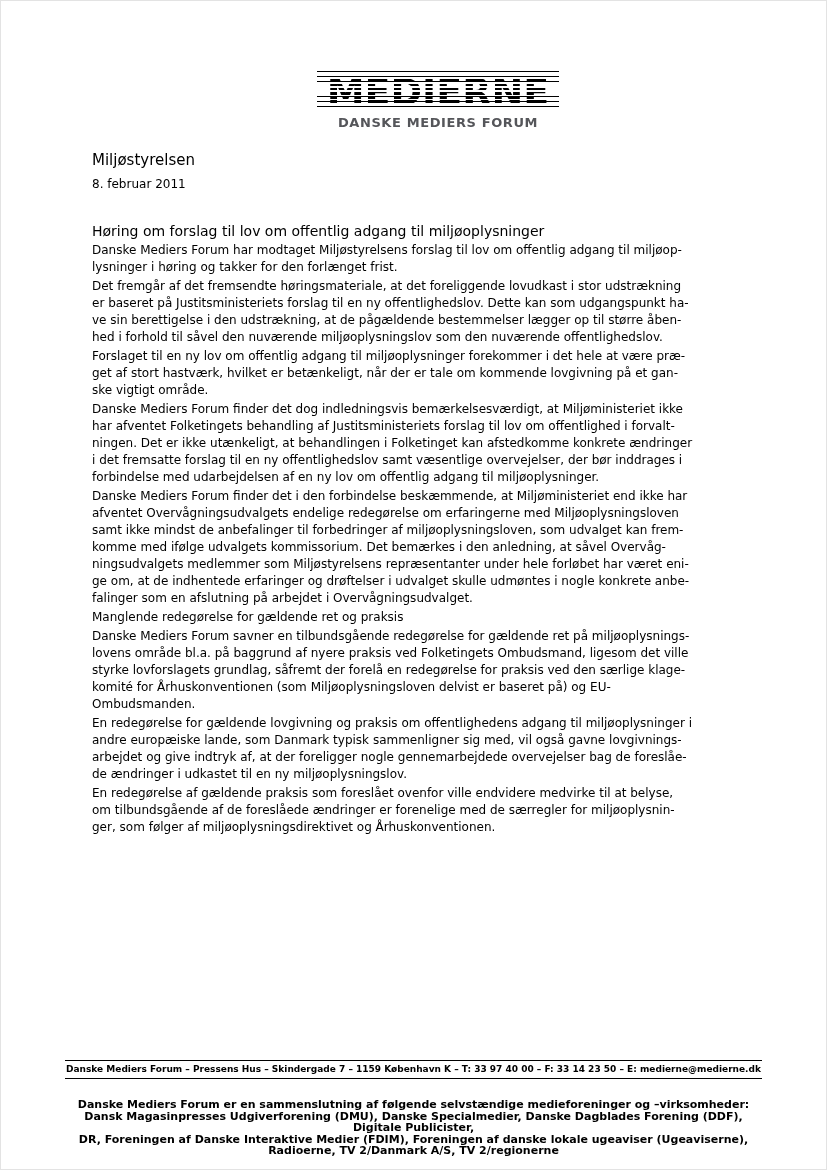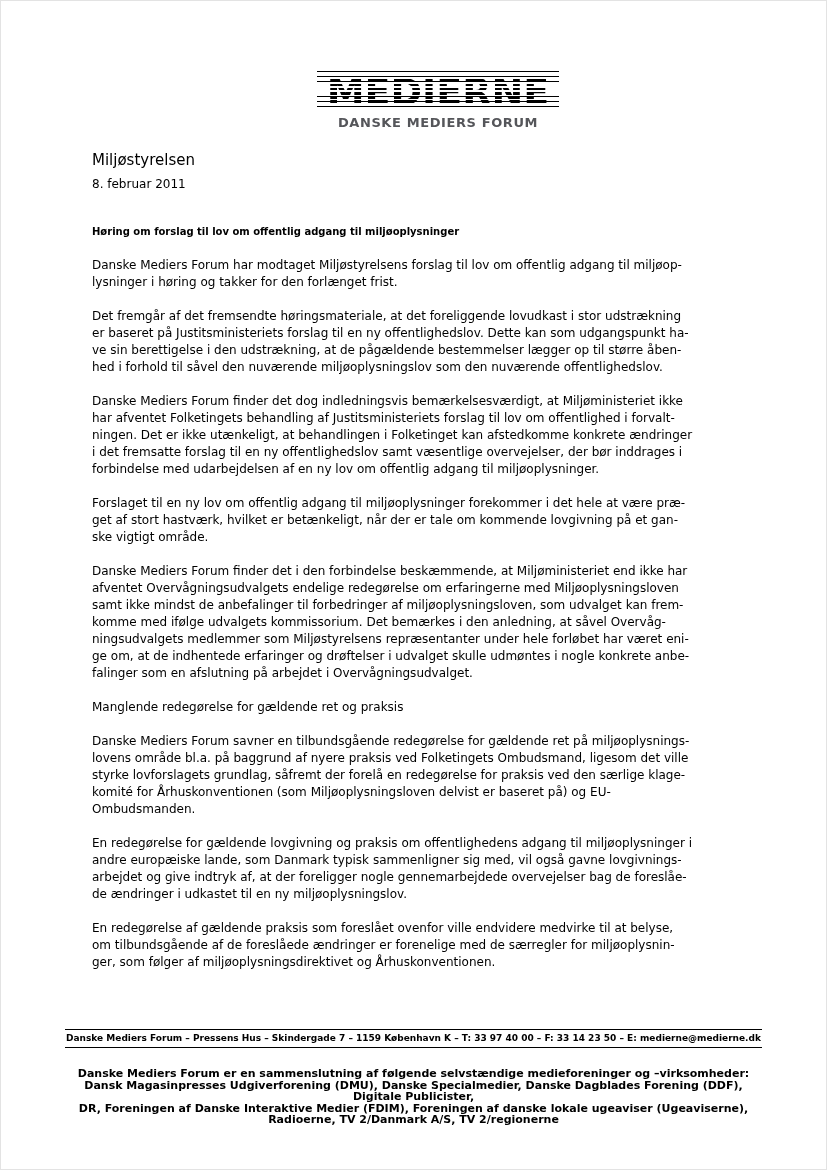--- a/index.html
+++ b/index.html
@@ -46,39 +46,39 @@
     letter-spacing: 0.6px;
     color: #55565a;
   }
 
   
   .recipient { margin-top: 22px; font-size: 15px; line-height: 17px; }
   .date { margin-top: 7px; font-size: 12px; line-height: 17px; }
 
   .heading {
     margin-top: 30px;
-    font-size: 10px;
+    font-size: 14px;
     line-height: 17px;
-    font-weight: bold;
+    font-weight: normal;
   }
 
   .para {
-    margin-top: 17px;
+    margin-top: 2px;
     font-size: 12px;
     line-height: 17px;
     white-space: pre-line;
   }
   .subheading { font-weight: normal; }
 
   
   .footer {
     position: absolute;
     left: 64px;
     right: 64px;
-    top: 1028px;
+    top: 1059px;
     text-align: center;
   }
   .footer-contact {
     border-top: 1px solid #000;
     border-bottom: 1px solid #000;
     padding: 3px 0 4px 0;
     font-size: 9px;
     font-weight: bold;
     white-space: nowrap;
   }
@@ -110,28 +110,28 @@
   <div class="date">8. februar 2011</div>
 
   <div class="heading">Høring om forslag til lov om offentlig adgang til miljøoplysninger</div>
 
   <p class="para">Danske Mediers Forum har modtaget Miljøstyrelsens forslag til lov om offentlig adgang til miljøop-
 lysninger i høring og takker for den forlænget frist.</p>
   <p class="para">Det fremgår af det fremsendte høringsmateriale, at det foreliggende lovudkast i stor udstrækning
 er baseret på Justitsministeriets forslag til en ny offentlighedslov. Dette kan som udgangspunkt ha-
 ve sin berettigelse i den udstrækning, at de pågældende bestemmelser lægger op til større åben-
 hed i forhold til såvel den nuværende miljøoplysningslov som den nuværende offentlighedslov.</p>
+  <p class="para">Forslaget til en ny lov om offentlig adgang til miljøoplysninger forekommer i det hele at være præ-
+get af stort hastværk, hvilket er betænkeligt, når der er tale om kommende lovgivning på et gan-
+ske vigtigt område.</p>
   <p class="para">Danske Mediers Forum finder det dog indledningsvis bemærkelsesværdigt, at Miljøministeriet ikke
 har afventet Folketingets behandling af Justitsministeriets forslag til lov om offentlighed i forvalt-
 ningen. Det er ikke utænkeligt, at behandlingen i Folketinget kan afstedkomme konkrete ændringer
 i det fremsatte forslag til en ny offentlighedslov samt væsentlige overvejelser, der bør inddrages i
 forbindelse med udarbejdelsen af en ny lov om offentlig adgang til miljøoplysninger.</p>
-  <p class="para">Forslaget til en ny lov om offentlig adgang til miljøoplysninger forekommer i det hele at være præ-
-get af stort hastværk, hvilket er betænkeligt, når der er tale om kommende lovgivning på et gan-
-ske vigtigt område.</p>
   <p class="para">Danske Mediers Forum finder det i den forbindelse beskæmmende, at Miljøministeriet end ikke har
 afventet Overvågningsudvalgets endelige redegørelse om erfaringerne med Miljøoplysningsloven
 samt ikke mindst de anbefalinger til forbedringer af miljøoplysningsloven, som udvalget kan frem-
 komme med ifølge udvalgets kommissorium. Det bemærkes i den anledning, at såvel Overvåg-
 ningsudvalgets medlemmer som Miljøstyrelsens repræsentanter under hele forløbet har været eni-
 ge om, at de indhentede erfaringer og drøftelser i udvalget skulle udmøntes i nogle konkrete anbe-
 falinger som en afslutning på arbejdet i Overvågningsudvalget.</p>
 
   <p class="para subheading">Manglende redegørelse for gældende ret og praksis</p>
 

